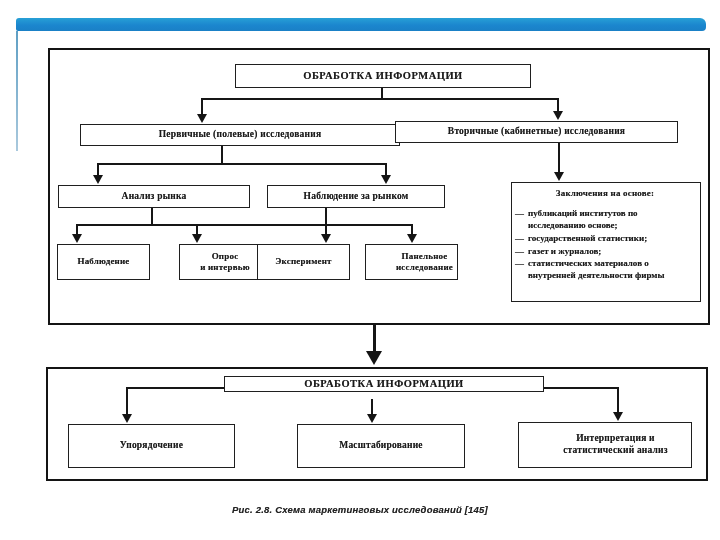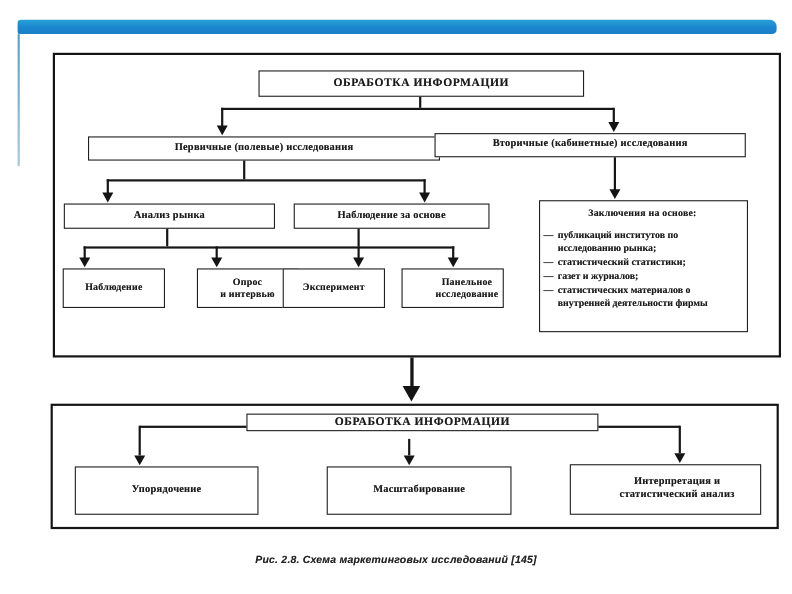--- a/index.html
+++ b/index.html
@@ -24,21 +24,21 @@
   .vl{width:2px;}
   .hl{height:2px;}
   .vl.thick{width:3px;}
   .ah{position:absolute;width:0;height:0;border-left:5px solid transparent;
       border-right:5px solid transparent;border-top:9px solid #141414;}
   .ah-big{position:absolute;width:0;height:0;border-left:8px solid transparent;
       border-right:8px solid transparent;border-top:14px solid #141414;}
   
   .concl{position:absolute;border:1.6px solid #1f1f1f;box-sizing:border-box;background:#fff;
          padding:5px 5px 4px 3px;font-weight:bold;font-size:9px;line-height:1.32;
-         text-shadow:0 0 .6px rgba(20,20,20,.5);}
+         text-shadow:0 0 .6px rgba(20,20,20,.5);margin-left:21px;}
   .concl-title{text-align:center;margin-bottom:8px;letter-spacing:.2px;}
   .concl-item{display:flex;margin-bottom:1px;}
   .concl-item .dash{flex:0 0 13px;}
   .concl-item .txt{flex:1;}
   
   .caption{position:absolute;left:0;right:0;top:504px;text-align:center;
            font-family:"Liberation Sans","DejaVu Sans",sans-serif;
            font-weight:bold;font-style:italic;font-size:9.5px;color:#222;
            text-shadow:0 0 .5px rgba(20,20,20,.45);letter-spacing:.2px;}
 </style>
@@ -65,21 +65,21 @@
   <div class="n" style="left:395px;top:121px;width:283px;height:22px;">Вторичные (кабинетные) исследования</div>
 
   <div class="vl" style="left:221px;top:146px;height:17px;"></div>
   <div class="hl" style="left:97px;top:163px;width:290px;"></div>
   <div class="vl" style="left:97px;top:163px;height:13px;"></div>
   <div class="ah" style="left:93px;top:175px;"></div>
   <div class="vl" style="left:385px;top:163px;height:13px;"></div>
   <div class="ah" style="left:381px;top:175px;"></div>
 
   <div class="n" style="left:58px;top:185px;width:192px;height:23px;">Анализ рынка</div>
-  <div class="n" style="left:267px;top:185px;width:178px;height:23px;">Наблюдение за основе</div>
+  <div class="n" style="left:267px;top:185px;width:178px;height:23px;">Наблюдение за рынком</div>
 
   <div class="vl" style="left:151px;top:208px;height:16px;"></div>
   <div class="vl" style="left:325px;top:208px;height:16px;"></div>
   <div class="hl" style="left:76px;top:224px;width:337px;"></div>
   <div class="vl" style="left:76px;top:224px;height:11px;"></div>
   <div class="ah" style="left:72px;top:234px;"></div>
   <div class="vl" style="left:196px;top:224px;height:11px;"></div>
   <div class="ah" style="left:192px;top:234px;"></div>
   <div class="vl" style="left:325px;top:224px;height:11px;"></div>
   <div class="ah" style="left:321px;top:234px;"></div>
@@ -93,25 +93,25 @@
   <div class="n" style="left:365px;top:244px;width:93px;height:36px;font-size:9px;padding-left:26px;">Панельное
 исследование</div>
 
   <div class="vl" style="left:558px;top:143px;height:30px;"></div>
   <div class="ah" style="left:554px;top:172px;"></div>
 
   <div class="concl" style="left:490px;top:182px;width:190px;height:120px;">
     <div class="concl-title">Заключения на основе:</div>
     <div class="concl-item">
       <span class="dash">—</span>
-      <span class="txt">публикаций институтов по исследованию рынка;</span>
+      <span class="txt">публикаций институтов по исследованию основе;</span>
     </div>
     <div class="concl-item">
       <span class="dash">—</span>
-      <span class="txt">статистический статистики;</span>
+      <span class="txt">государственной статистики;</span>
     </div>
     <div class="concl-item">
       <span class="dash">—</span>
       <span class="txt">газет и журналов;</span>
     </div>
     <div class="concl-item">
       <span class="dash">—</span>
       <span class="txt">статистических материалов о внутренней деятельности фирмы</span>
     </div>
   </div>

